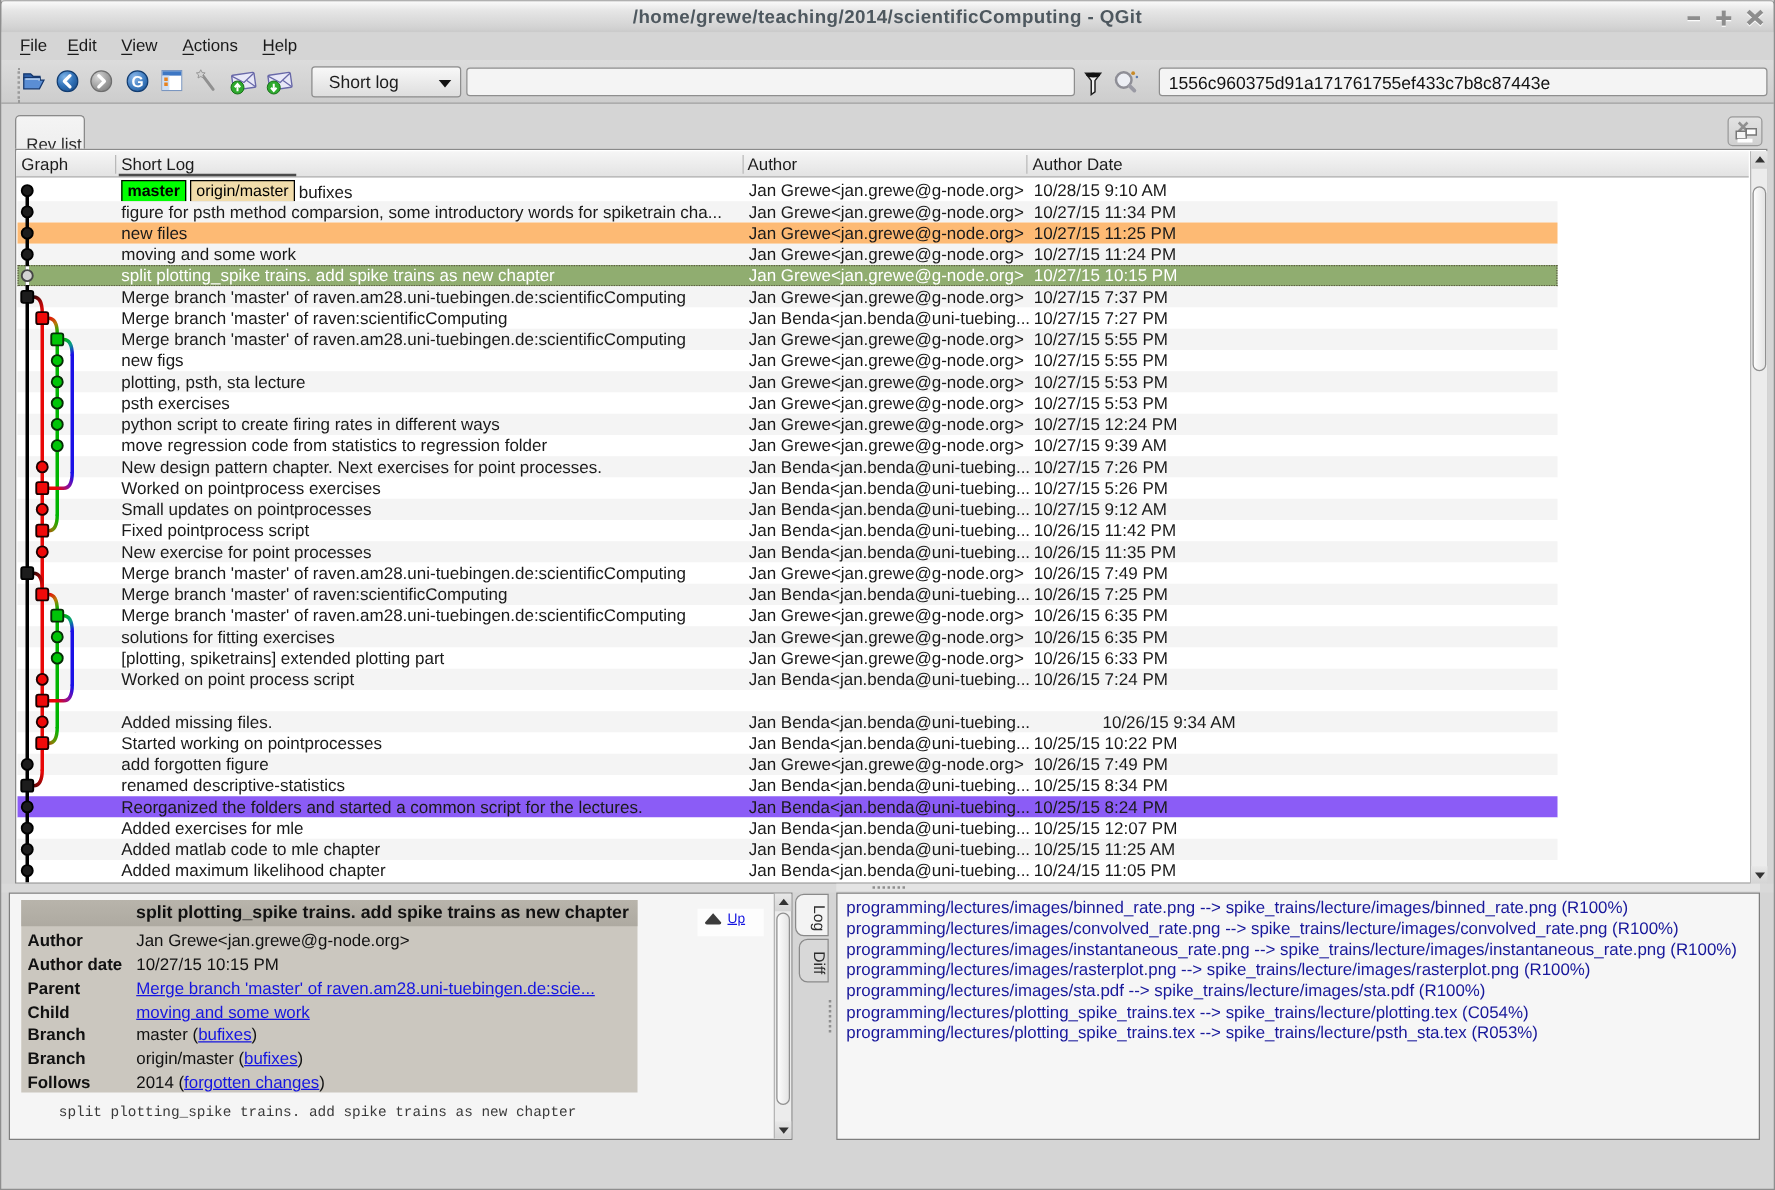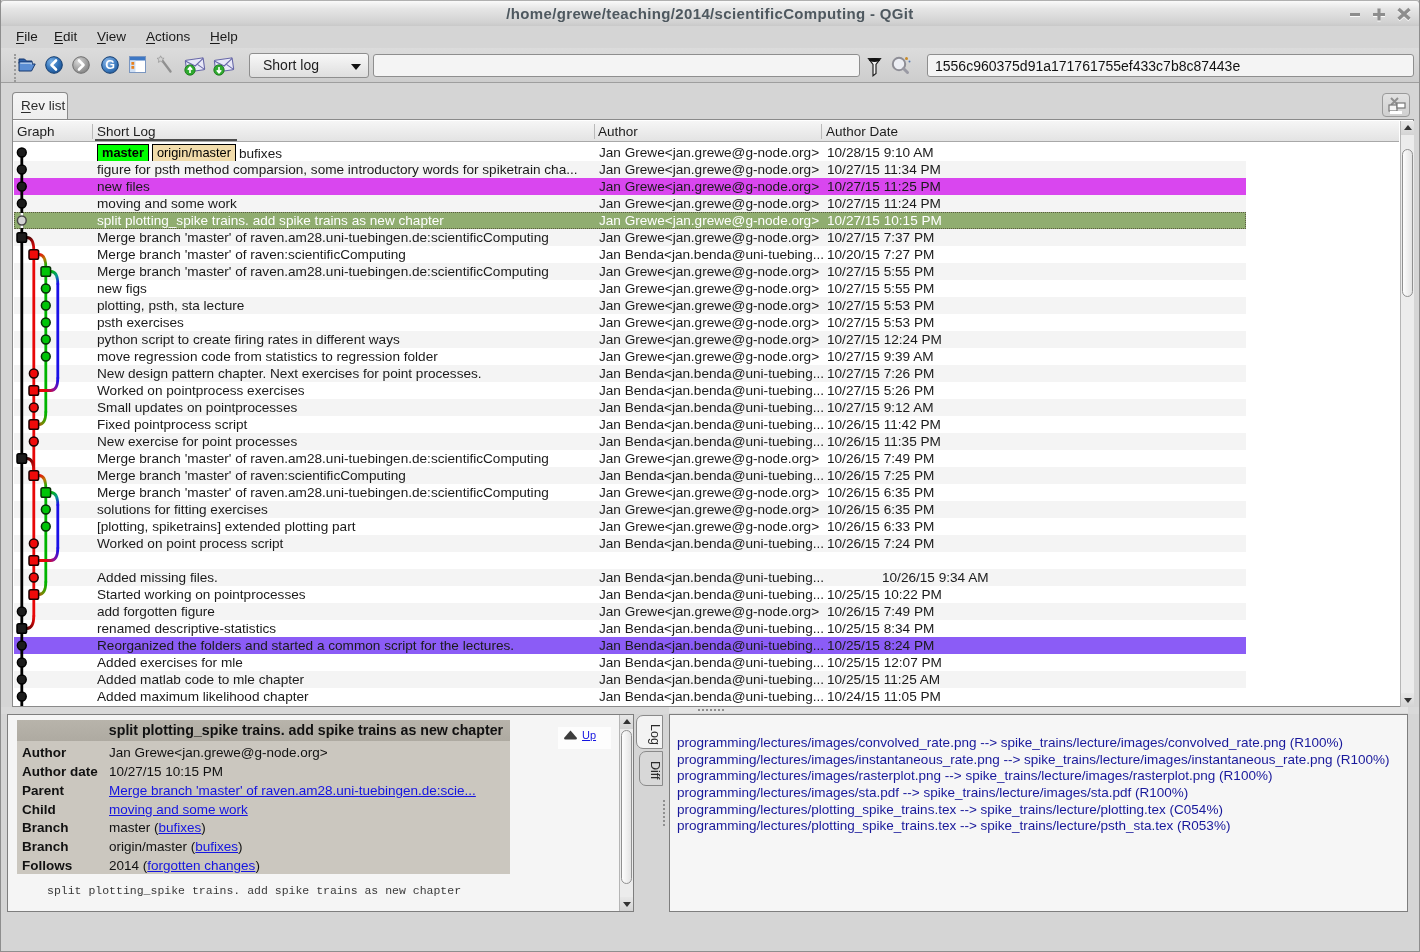--- a/index.html
+++ b/index.html
@@ -22,21 +22,21 @@
 #combo { position:absolute; left:249px; top:53px; width:120px; height:25px;
   background:linear-gradient(#f8f8f8,#dedede); border:1px solid #8e8e8e; border-radius:3px;
   font-size:14px; color:#1c1c1c; padding:3px 0 0 13px; }
 #combo:after { content:""; position:absolute; right:7px; top:10px; width:0; height:0;
   border-left:5.5px solid transparent; border-right:5.5px solid transparent; border-top:6.5px solid #111; }
 .tbinput { position:absolute; top:54px; height:23px; background:#f4f4f4;
   border:1px solid #8e8e8e; border-radius:3px; font-size:14px; color:#111; padding:3px 0 0 7px; }
 
 #revtab { position:absolute; left:12px; top:92px; width:56px; height:42px;
   background:linear-gradient(#f4f4f4,#ebebeb); border:1px solid #8a8a8a; border-bottom:none;
-  border-radius:4px 4px 0 0; font-size:13.5px; color:#2b2b2b; padding:5px 0 0 8px; }
+  border-radius:4px 4px 0 0; font-size:13.5px; color:#2b2b2b; padding:15px 0 0 8px; }
 #revtab u { text-underline-offset:2px; }
 #minibtn { position:absolute; left:1382px; top:93px; width:28px; height:24px;
   background:linear-gradient(#e2e2e2,#d0d0d0); border:1px solid #9a9a9a; border-radius:4px; }
 
 #tablewrap { position:absolute; left:12px; top:119px; width:1402px; height:588px;
   background:#fff; border:1px solid #8a8a8a; }
 #thead { position:absolute; left:0; top:1px; width:1386px; height:21px;
   background:linear-gradient(#f6f6f6,#e3e3e3); border-bottom:1px solid #a8a8a8; }
 .hcell { position:absolute; top:3px; font-size:13.5px; color:#1c1c1c; }
 .hsep { position:absolute; top:3px; height:15px; width:1px; background:#b9b9b9; }
@@ -210,21 +210,21 @@
     <div class="row" style="top:24px;background:#ffffff;">
       <div class="cell" style="left:83px;"><span class="badge" style="background:#00ff00;font-weight:bold;">master</span><span class="badge" style="background:#f1dcab;">origin/master</span>bufixes</div>
       <div class="cell" style="left:585px;">Jan Grewe&lt;jan.grewe@g-node.org&gt;</div>
       <div class="cell" style="left:813px;">10/28/15 9:10 AM</div>
     </div>
     <div class="row" style="top:41px;background:#f4f4f4;">
       <div class="cell" style="left:83px;">figure for psth method comparsion, some introductory words for spiketrain cha...</div>
       <div class="cell" style="left:585px;">Jan Grewe&lt;jan.grewe@g-node.org&gt;</div>
       <div class="cell" style="left:813px;">10/27/15 11:34 PM</div>
     </div>
-    <div class="row" style="top:58px;background:#d946ef;">
+    <div class="row" style="top:58px;background:#fdba74;">
       <div class="cell" style="left:83px;">new files</div>
       <div class="cell" style="left:585px;">Jan Grewe&lt;jan.grewe@g-node.org&gt;</div>
       <div class="cell" style="left:813px;">10/27/15 11:25 PM</div>
     </div>
     <div class="row" style="top:75px;background:#f4f4f4;">
       <div class="cell" style="left:83px;">moving and some work</div>
       <div class="cell" style="left:585px;">Jan Grewe&lt;jan.grewe@g-node.org&gt;</div>
       <div class="cell" style="left:813px;">10/27/15 11:24 PM</div>
     </div>
     <div class="row sel" style="top:92px;">
@@ -233,21 +233,21 @@
       <div class="cell" style="left:813px;">10/27/15 10:15 PM</div>
     </div>
     <div class="row" style="top:109px;background:#f4f4f4;">
       <div class="cell" style="left:83px;">Merge branch 'master' of raven.am28.uni-tuebingen.de:scientificComputing</div>
       <div class="cell" style="left:585px;">Jan Grewe&lt;jan.grewe@g-node.org&gt;</div>
       <div class="cell" style="left:813px;">10/27/15 7:37 PM</div>
     </div>
     <div class="row" style="top:126px;background:#ffffff;">
       <div class="cell" style="left:83px;">Merge branch 'master' of raven:scientificComputing</div>
       <div class="cell" style="left:585px;">Jan Benda&lt;jan.benda@uni-tuebing...</div>
-      <div class="cell" style="left:813px;">10/20/15 7:27 PM</div>
+      <div class="cell" style="left:813px;">10/27/15 7:27 PM</div>
     </div>
     <div class="row" style="top:143px;background:#f4f4f4;">
       <div class="cell" style="left:83px;">Merge branch 'master' of raven.am28.uni-tuebingen.de:scientificComputing</div>
       <div class="cell" style="left:585px;">Jan Grewe&lt;jan.grewe@g-node.org&gt;</div>
       <div class="cell" style="left:813px;">10/27/15 5:55 PM</div>
     </div>
     <div class="row" style="top:160px;background:#ffffff;">
       <div class="cell" style="left:83px;">new figs</div>
       <div class="cell" style="left:585px;">Jan Grewe&lt;jan.grewe@g-node.org&gt;</div>
       <div class="cell" style="left:813px;">10/27/15 5:55 PM</div>
@@ -524,19 +524,20 @@
       </div>
 <div class="sbthumb" style="top:15px;height:154px;width:11px;"></div>
 </div>
 </div>
 
 <div class="vtab" id="tablog">Log</div>
 <div class="vtab" id="tabdiff">Diff</div>
 <div style="position:absolute;left:663px;top:800px;height:26px;border-left:2px dotted #8f8f8f;"></div>
 
 <div id="rightpanel">
+<div class="fline" style="top:3px;">programming/lectures/images/binned_rate.png --&gt; spike_trains/lecture/images/binned_rate.png (R100%)</div>
 <div class="fline" style="top:20px;">programming/lectures/images/convolved_rate.png --&gt; spike_trains/lecture/images/convolved_rate.png (R100%)</div>
 <div class="fline" style="top:37px;">programming/lectures/images/instantaneous_rate.png --&gt; spike_trains/lecture/images/instantaneous_rate.png (R100%)</div>
 <div class="fline" style="top:53px;">programming/lectures/images/rasterplot.png --&gt; spike_trains/lecture/images/rasterplot.png (R100%)</div>
 <div class="fline" style="top:70px;">programming/lectures/images/sta.pdf --&gt; spike_trains/lecture/images/sta.pdf (R100%)</div>
 <div class="fline" style="top:87px;">programming/lectures/plotting_spike_trains.tex --&gt; spike_trains/lecture/plotting.tex (C054%)</div>
 <div class="fline" style="top:103px;">programming/lectures/plotting_spike_trains.tex --&gt; spike_trains/lecture/psth_sta.tex (R053%)</div>
 </div>
 <div style="position:absolute;left:0;top:0;width:1420px;height:952px;border:1px solid #8e8e8e;border-top:none;pointer-events:none;"></div>
 </body></html>

